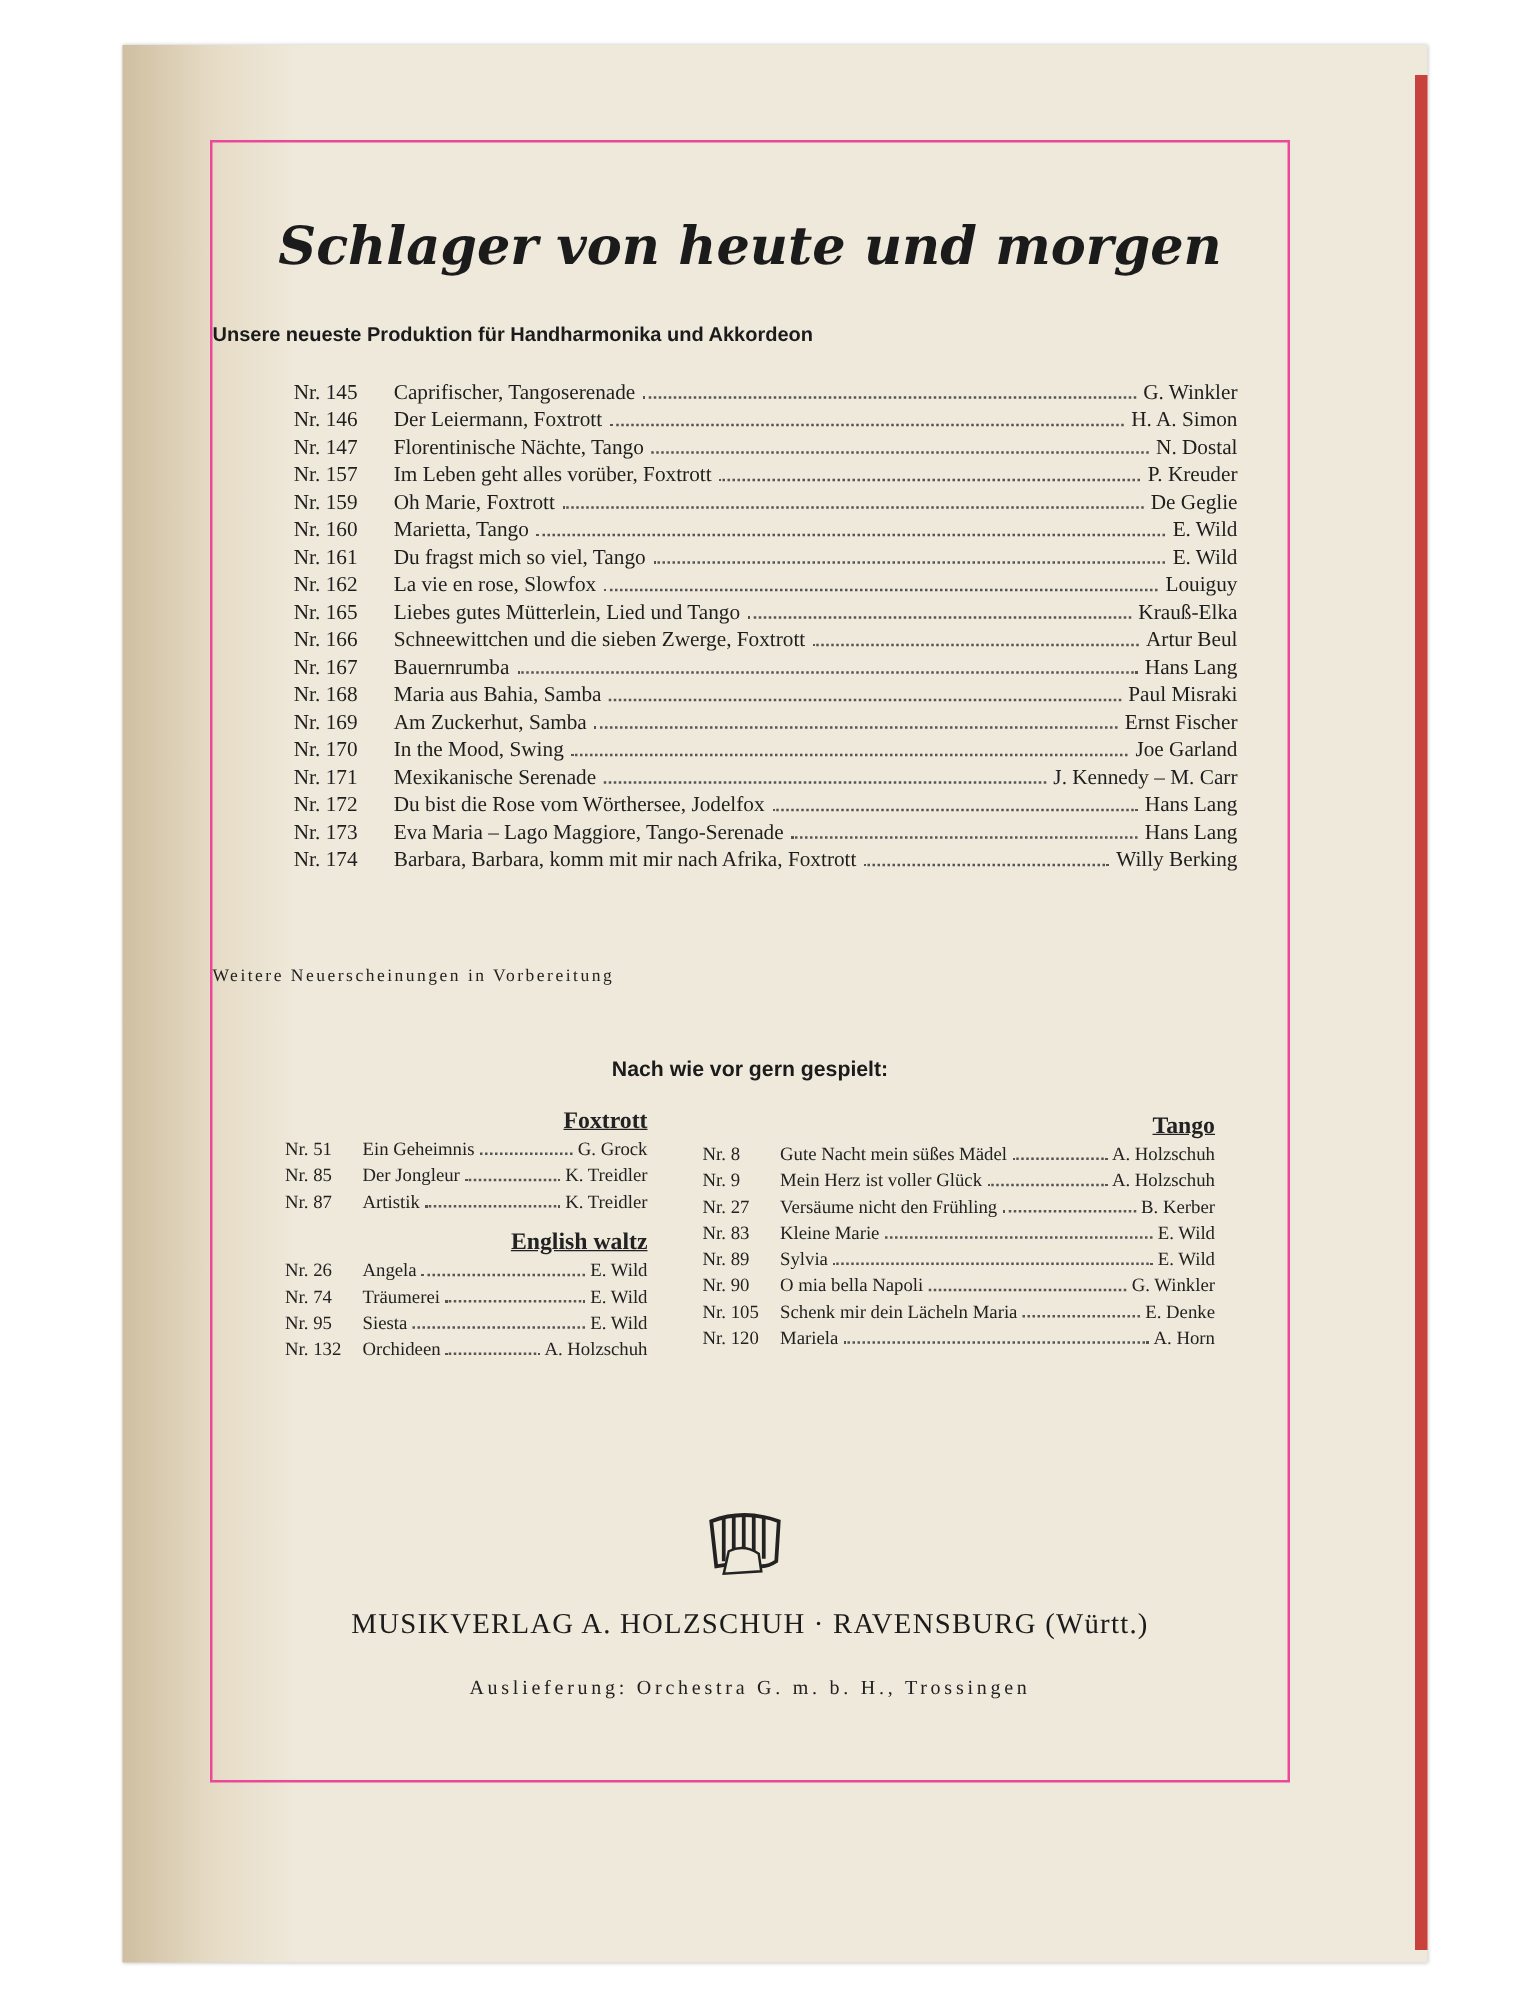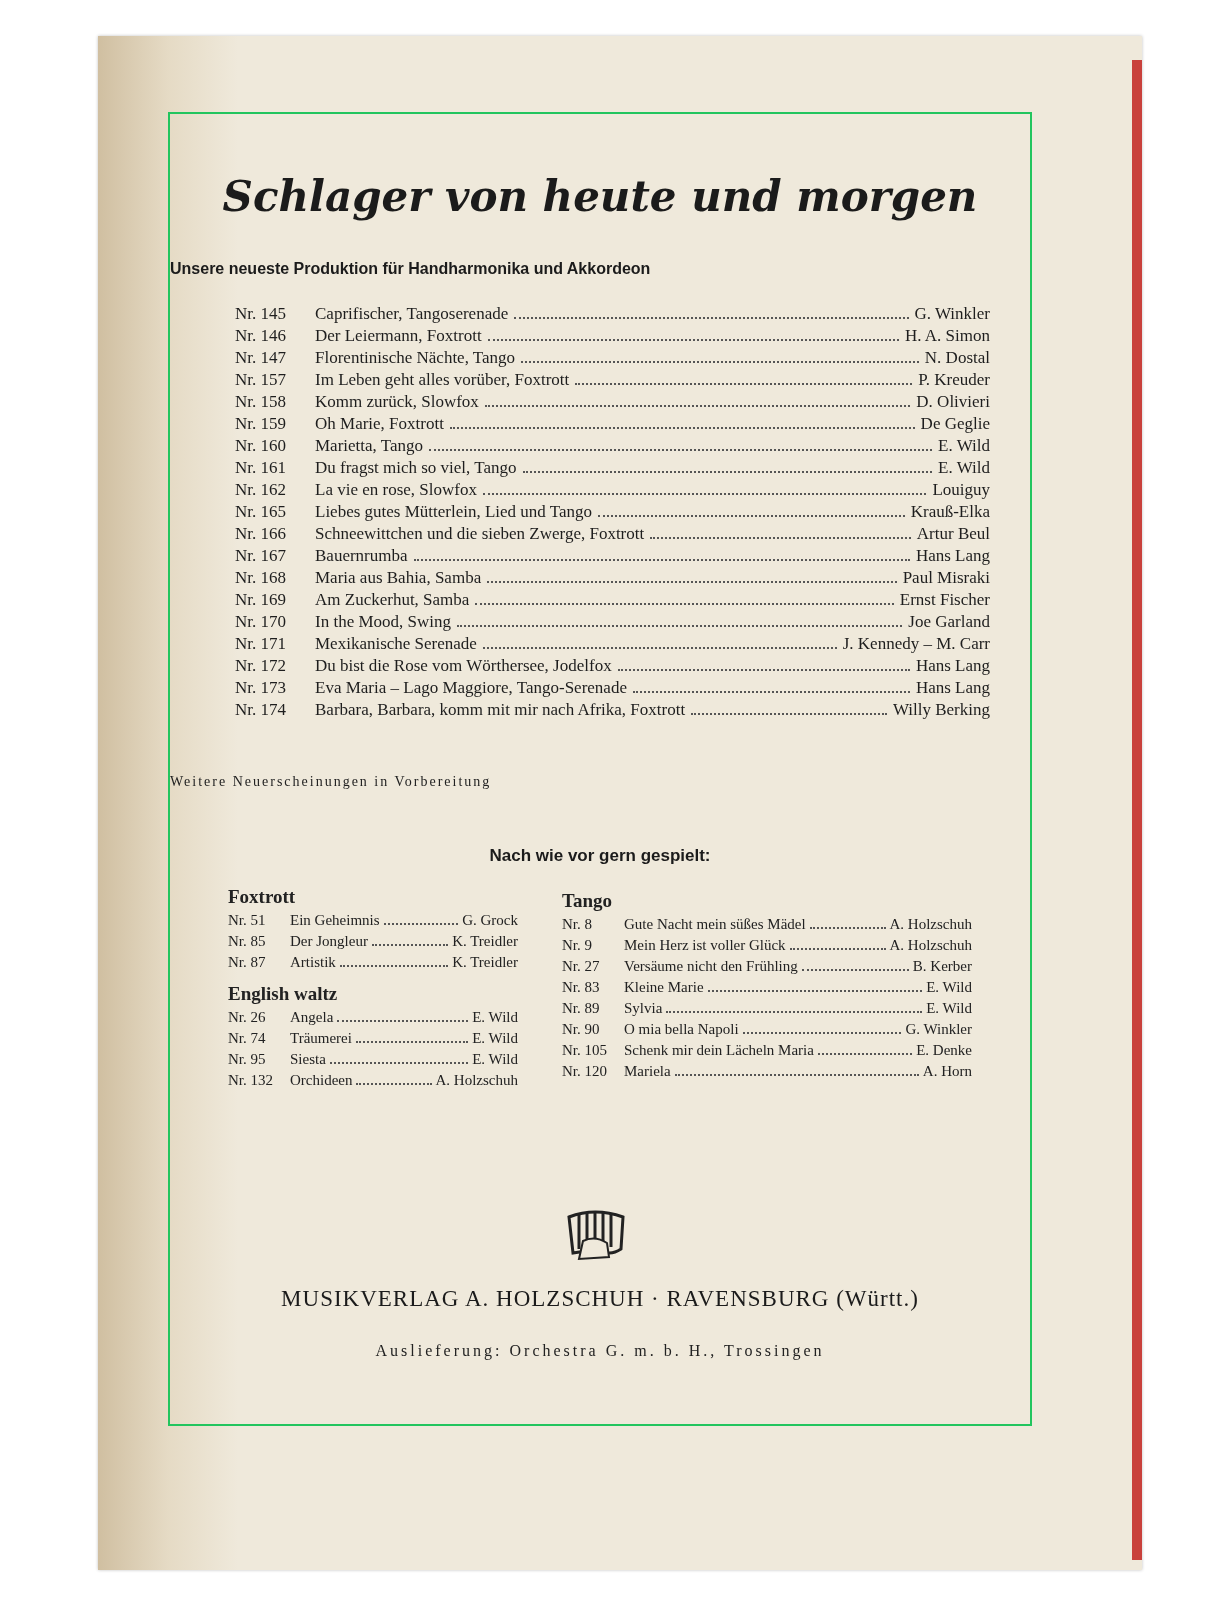--- a/index.html
+++ b/index.html
@@ -2,33 +2,33 @@
 <html><head>
 <meta charset="utf-8">
 <style>
   html,body{margin:0;padding:0;}
   body{width:1217px;height:1600px;background:#ffffff;position:relative;overflow:hidden;font-family:"DejaVu Serif",serif;}
   .sheet{position:absolute;left:98px;top:36px;width:1044px;height:1534px;background:#efe9db;
     box-shadow:0 0 3px rgba(0,0,0,.25);}
   .sheet:before{content:"";position:absolute;left:0;top:0;width:140px;height:100%;
     background:linear-gradient(90deg,rgba(170,140,90,.45),rgba(200,175,130,.25) 50%,rgba(239,233,219,0));}
   .redge{position:absolute;left:1132px;top:60px;width:10px;height:1500px;background:#c9413c;}
-  .frame{position:absolute;left:168px;top:112px;width:860px;height:1310px;border:2px solid #22c55e;}
+  .frame{position:absolute;left:168px;top:112px;width:860px;height:1310px;border:2px solid #ec4899;}
   .title{position:absolute;left:0;right:0;top:58px;text-align:center;font-family:"DejaVu Serif",serif;font-style:italic;font-weight:bold;font-size:42px;color:#1b1b1b;}
   .subtitle{position:absolute;left:0;right:0;top:146px;text-align:left;font-family:"Liberation Sans",sans-serif;font-weight:bold;font-size:16px;color:#1b1b1b;}
   .list{position:absolute;left:65px;top:190px;width:755px;}
   .row{display:flex;align-items:baseline;height:22px;font-family:"Liberation Serif",serif;font-size:17px;color:#1e1e1e;}
   .row .nr{width:80px;flex:none;font-family:Liberation Serif, serif;}
   .row .t{flex:none;white-space:nowrap;}
   .row .dots{flex:1;border-bottom:2px dotted #555;margin:0 6px 4px;}
   .row .c{flex:none;white-space:nowrap;}
   .more{position:absolute;left:0;right:0;top:660px;text-align:left;font-family:"Liberation Serif",serif;font-size:14px;letter-spacing:2px;color:#222;}
   .nach{position:absolute;left:0;right:0;top:732px;text-align:center;font-family:"Liberation Sans",sans-serif;font-weight:bold;font-size:17px;color:#1b1b1b;}
   .col{position:absolute;font-family:"Liberation Serif",serif;font-size:15px;color:#222;}
-  .col h3{margin:0 0 4px;text-align:left;font-size:19px;font-weight:bold;}
+  .col h3{margin:0 0 4px;text-align:right;font-size:19px;font-weight:bold;text-decoration:underline;}
   .srow{display:flex;height:21px;align-items:baseline;}
   .srow .nr{width:62px;flex:none;}
   .srow .t{flex:none;}
   .srow .dots{flex:1;border-bottom:2px dotted #555;margin:0 4px 4px;}
   .logo{position:absolute;left:395px;top:1095px;width:62px;height:52px;}
   .pub{position:absolute;left:0;right:0;top:1172px;text-align:center;font-family:"Liberation Serif",serif;font-size:23px;letter-spacing:1px;color:#1b1b1b;}
   .deliv{position:absolute;left:0;right:0;top:1228px;text-align:center;font-family:Liberation Serif, serif;font-size:16px;letter-spacing:3px;color:#222;}
 </style>
 </head>
 <body>
@@ -57,26 +57,20 @@
         <span class="nr">Nr. 147</span>
         <span class="t">Florentinische Nächte, Tango</span>
         <span class="dots"></span>
         <span class="c">N. Dostal</span>
       </div>
       <div class="row">
         <span class="nr">Nr. 157</span>
         <span class="t">Im Leben geht alles vorüber, Foxtrott</span>
         <span class="dots"></span>
         <span class="c">P. Kreuder</span>
-      </div>
-      <div class="row">
-        <span class="nr">Nr. 158</span>
-        <span class="t">Komm zurück, Slowfox</span>
-        <span class="dots"></span>
-        <span class="c">D. Olivieri</span>
       </div>
       <div class="row">
         <span class="nr">Nr. 159</span>
         <span class="t">Oh Marie, Foxtrott</span>
         <span class="dots"></span>
         <span class="c">De Geglie</span>
       </div>
       <div class="row">
         <span class="nr">Nr. 160</span>
         <span class="t">Marietta, Tango</span>

